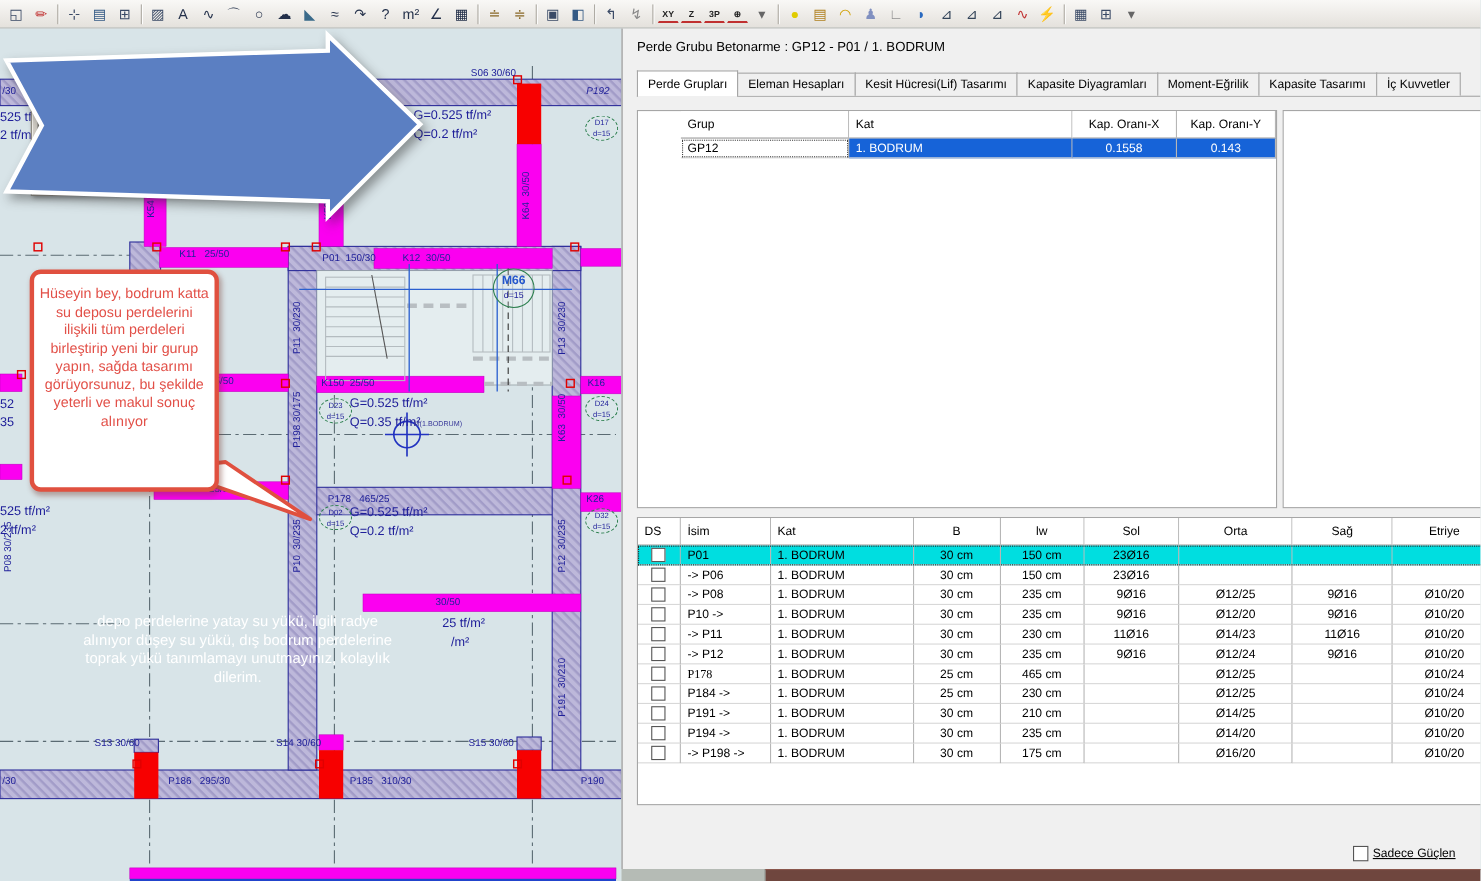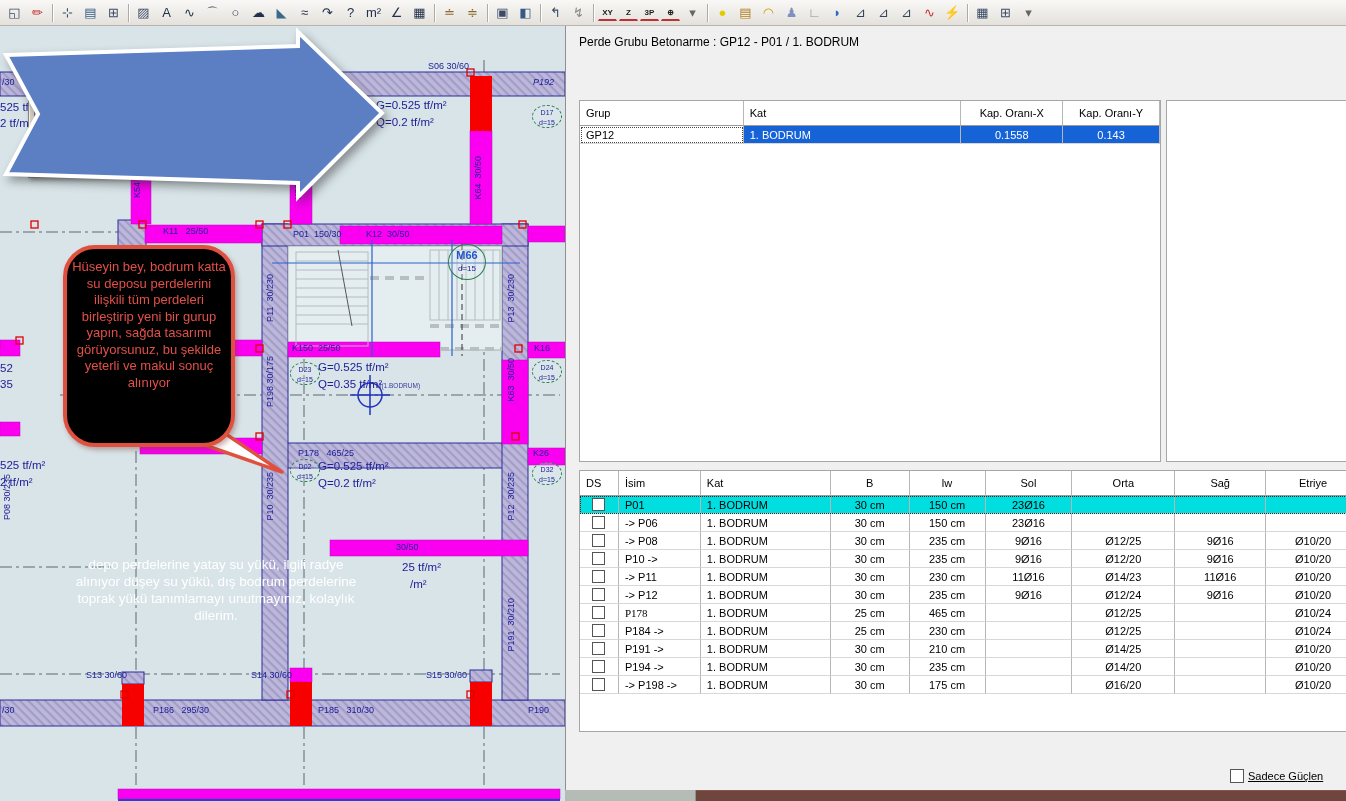--- a/index.html
+++ b/index.html
@@ -38,44 +38,44 @@
   .cb-close{margin-left:auto;color:#555;font-size:12px;cursor:default;}
   .cb-row{display:flex;align-items:center;height:21px;padding:1px 4px 0 5px;}
   .cb-chk{width:11px;height:11px;background:#fff;border:1px solid #7a776f;margin-right:2px;}
   .cb-lab{width:10px;font-size:10.5px;}
   .cb-inp{height:15px;border:1px solid #8a877f;background:#fff;font:11px "Liberation Sans",sans-serif;
     padding:0 3px;margin-left:3px;}
   .w76{width:70px;} .w80{width:74px;}
   .cb-inp.dis{background:#e9e6e0;}
 
   
-  #bubble{position:absolute;left:27px;top:219px;width:164px;height:194px;background:#000000;
-    border:4px solid #e0503f;border-radius:32px;z-index:40;
-    box-shadow:2px 3px 5px rgba(120,60,50,.4);margin-left:36px;}
+  #bubble{position:absolute;left:27px;top:219px;width:164px;height:194px;background:#ffffff;
+    border:4px solid #e0503f;border-radius:10px;z-index:40;
+    box-shadow:2px 3px 5px rgba(120,60,50,.4);}
   #bubble-text{position:absolute;left:4px;right:4px;top:10px;text-align:center;
     font-size:13px;line-height:16.5px;color:#e25048;}
   #tail-svg{z-index:39;}
 
   
   #arrow-svg{position:absolute;left:52px;top:494px;z-index:38;
     filter:drop-shadow(4px 5px 5px rgba(40,40,40,.45));}
   #arrow-text{position:absolute;left:75px;top:530px;width:282px;text-align:center;
     font-size:13.5px;line-height:17px;color:#fff;z-index:41;}
 
   
   #panel{position:absolute;left:565px;top:26px;width:781px;height:764px;background:#f0f0f0;
     border-left:1px solid #8f8f8f;box-sizing:border-box;overflow:hidden;font-size:11px;color:#000;}
   #panel-title{position:absolute;left:13px;top:9px;font-size:12px;}
   #tabs{position:absolute;left:13px;top:34px;right:0;height:27px;display:flex;align-items:flex-end;
     border-bottom:1px solid #a6a6a6;}
   .tab{padding:4px 9px 4px 9px;border:1px solid #a6a6a6;border-bottom:none;background:#f0f0f0;
     font-size:11px;white-space:nowrap;margin-right:-1px;}
   .tab.active{background:#fff;padding-top:6px;padding-bottom:5px;margin-bottom:-1px;z-index:2;position:relative;}
   .panelbox{position:absolute;background:#fff;border:1px solid #a6a6a6;box-sizing:border-box;overflow:hidden;}
-  #grouptable{left:13px;top:74px;width:582px;height:362px;}
+  #grouptable{left:13px;top:74px;width:582px;height:362px;padding-left:39px;}
   #rightpanel{left:600px;top:74px;width:195px;height:362px;}
   #walltable{left:13px;top:444px;width:783px;height:262px;}
   .trow{display:flex;}
   .tcell{border-right:1px solid #b6b6b6;box-sizing:border-box;overflow:hidden;white-space:nowrap;
     display:flex;align-items:center;}
   .hdr .tcell{height:25px;border-bottom:1px solid #9a9a9a;background:#fff;}
   .drow .tcell{height:18px;border-bottom:1px solid #d8d8d8;}
   .al{padding-left:6px;} .ac{justify-content:center;}
   .bluesel{background:#1663d8;color:#fff;}
   .gp-cell{outline:1px dotted #444;outline-offset:-2px;}
@@ -383,20 +383,29 @@
     <div class="cb-row">
       <span class="cb-chk"></span>
       <span class="cb-lab">Z</span>
       <input class="cb-inp w76 dis" value="50 cm" style="">
     </div>
   </div>
 </div>
 
 <div id="panel">
   <div id="panel-title">Perde Grubu Betonarme  :  GP12 - P01 / 1. BODRUM</div>
+  <div id="tabs">
+      <span class="tab active">Perde Grupları</span>
+      <span class="tab">Eleman Hesapları</span>
+      <span class="tab">Kesit Hücresi(Lif) Tasarımı</span>
+      <span class="tab">Kapasite Diyagramları</span>
+      <span class="tab">Moment-Eğrilik</span>
+      <span class="tab">Kapasite Tasarımı</span>
+      <span class="tab">İç Kuvvetler</span>
+    </div>
   <div id="grouptable" class="panelbox">
       <div class="trow hdr">
         <div class="tcell al" style="width: 164px;">Grup</div>
         <div class="tcell al" style="width: 218px;">Kat</div>
         <div class="tcell ac" style="width: 102px;">Kap. Oranı-X</div>
         <div class="tcell ac" style="width: 97px;">Kap. Oranı-Y</div>
       </div>
       <div class="trow drow">
         <div class="tcell al gp-cell" style="width: 164px;">GP12</div>
         <div class="tcell al bluesel" style="width: 218px;">1. BODRUM</div>

